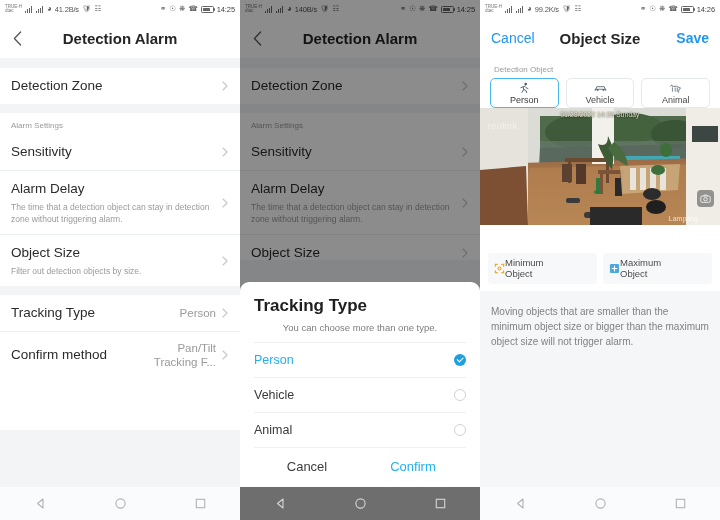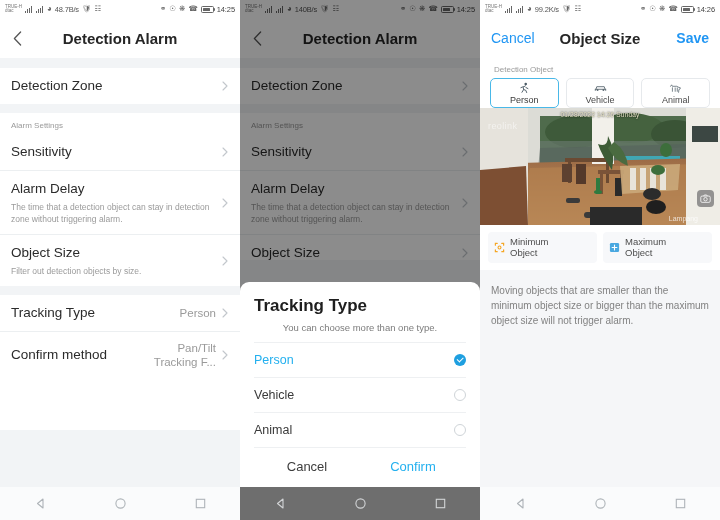--- a/index.html
+++ b/index.html
@@ -136,21 +136,21 @@
     position:absolute; right:6px; bottom:18px; width:17px; height:17px; border-radius:4px;
     background:rgba(120,120,120,.78); display:flex; align-items:center; justify-content:center;
   }
   .cam-place {
     position:absolute; right:22px; bottom:3px; font-size:7px; color:rgba(255,255,255,.75);
   }
 
   .minmax { display:flex; gap:6px; padding:7px 8px; background:#fff; }
   .mmcard {
     flex:1; background:#f7f8fa; border-radius:4px; padding:4px 6px;
-    display:flex; align-items:center; gap:5px;
+    display:flex; align-items:center; margin-top:21px;
   }
   .mm-ico { flex:0 0 11px; height:11px; display:flex; align-items:center; justify-content:center; }
   .mm-text { font-size:9.5px; color:#4c4c4c; line-height:1.2; }
 
   .p3-note {
     padding:13px 11px; font-size:10px; color:#828282; line-height:1.5; background:#f5f6f8;
   }
 </style>
 </head>
 <body>
@@ -171,21 +171,21 @@
             <i></i>
             <i></i>
           </span>
         <span class="sig">
             <i></i>
             <i></i>
             <i></i>
             <i></i>
           </span>
         <span class="wifi">◕</span>
-        <span class="netspeed">48.7B/s</span>
+        <span class="netspeed">41.2B/s</span>
         <span class="micon">🛡</span>
         <span class="micon">☷</span>
       </div>
       <div class="sb-right">
         <span class="micon">⚭</span>
         <span class="micon">☉</span>
         <span class="micon">❋</span>
         <span class="micon">☎</span>
         <span class="battery">
             <i></i>

